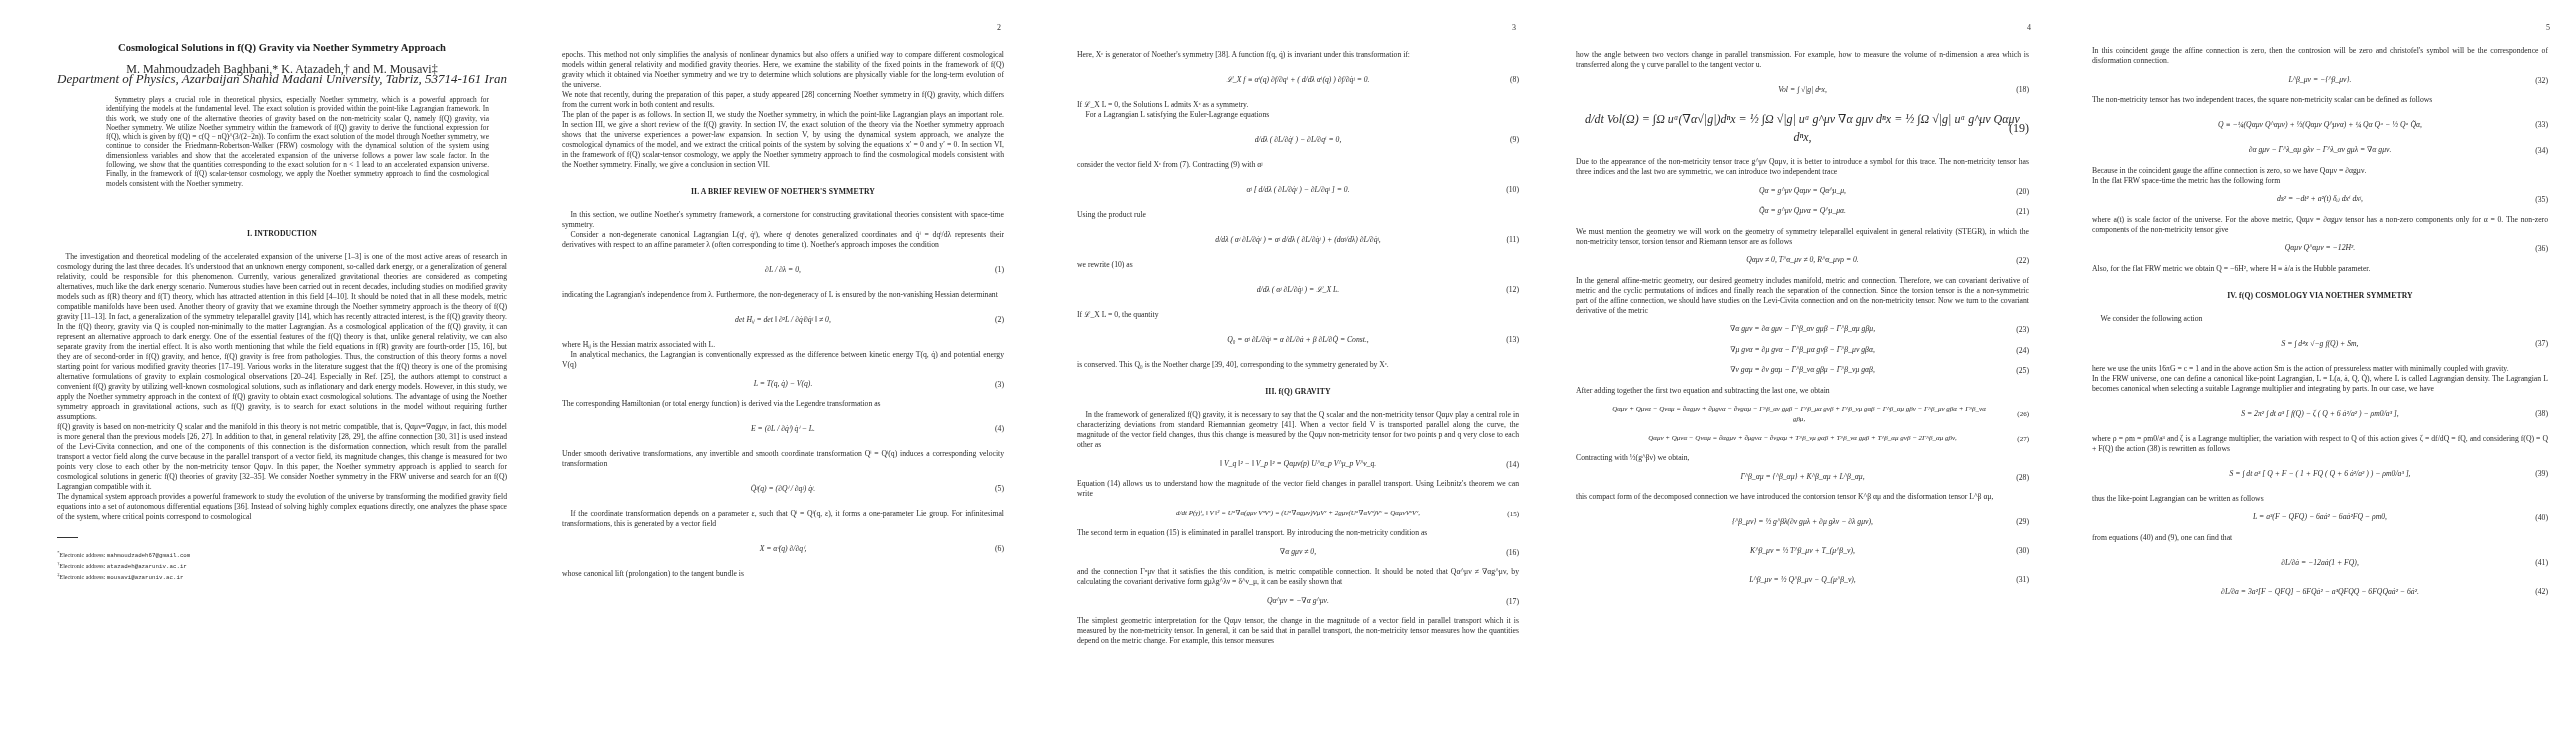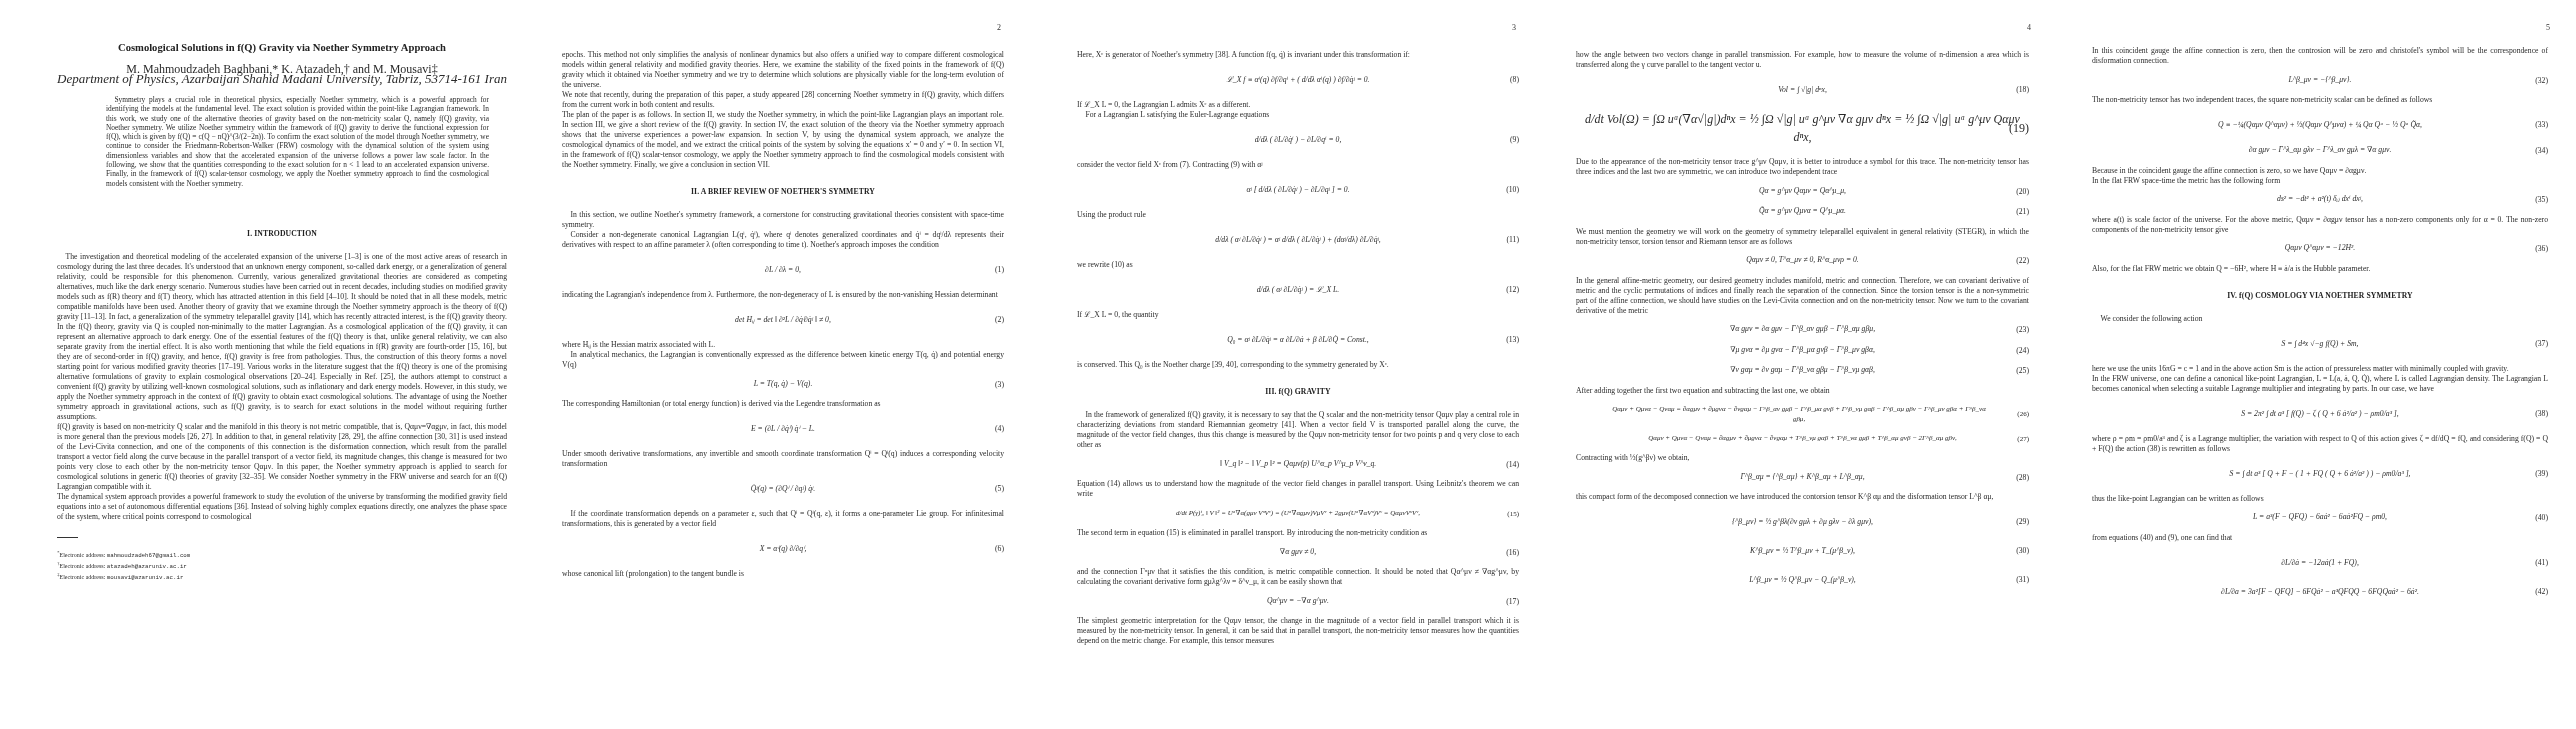--- a/index.html
+++ b/index.html
@@ -73,21 +73,21 @@
     <div class="eq tall"><span class="expr">X = αⁱ(q) ∂/∂qⁱ,</span><span class="num">(6)</span></div>
     <p class="p">whose canonical lift (prolongation) to the tangent bundle is</p>
   </div>
 </div>
 
 <div class="page" style="left:1030px;width:515px;">
   <div class="pnum" style="left:482px;">3</div>
   <div class="body" style="left:47px;top:50px;width:442px;">
     <p class="p">Here, Xᶜ is generator of Noether's symmetry [38]. A function f(q, q̇) is invariant under this transformation if:</p>
     <div class="eq tall"><span class="expr">ℒ_X f ≡ αⁱ(q) ∂f/∂qⁱ + ( d/dλ αⁱ(q) ) ∂f/∂q̇ʲ = 0.</span><span class="num">(8)</span></div>
-    <p class="p">If ℒ_X L = 0, the Lagrangian L admits Xᶜ as a different.</p>
+    <p class="p">If ℒ_X L = 0, the Solutions L admits Xᶜ as a symmetry.</p>
     <p class="p ind">For a Lagrangian L satisfying the Euler-Lagrange equations</p>
     <div class="eq tall"><span class="expr">d/dλ ( ∂L/∂q̇ⁱ ) − ∂L/∂qⁱ = 0,</span><span class="num">(9)</span></div>
     <p class="p">consider the vector field Xᶜ from (7). Contracting (9) with αʲ</p>
     <div class="eq tall"><span class="expr">αʲ [ d/dλ ( ∂L/∂q̇ʲ ) − ∂L/∂qʲ ] = 0.</span><span class="num">(10)</span></div>
     <p class="p">Using the product rule</p>
     <div class="eq tall"><span class="expr">d/dλ ( αʲ ∂L/∂q̇ʲ ) = αʲ d/dλ ( ∂L/∂q̇ʲ ) + (dαʲ/dλ) ∂L/∂q̇ʲ,</span><span class="num">(11)</span></div>
     <p class="p">we rewrite (10) as</p>
     <div class="eq tall"><span class="expr">d/dλ ( αʲ ∂L/∂q̇ʲ ) = ℒ_X L.</span><span class="num">(12)</span></div>
     <p class="p">If ℒ_X L = 0, the quantity</p>
     <div class="eq tall"><span class="expr">Q₀ = αʲ ∂L/∂q̇ʲ = α ∂L/∂ȧ + β ∂L/∂Q̇ = Const.,</span><span class="num">(13)</span></div>

